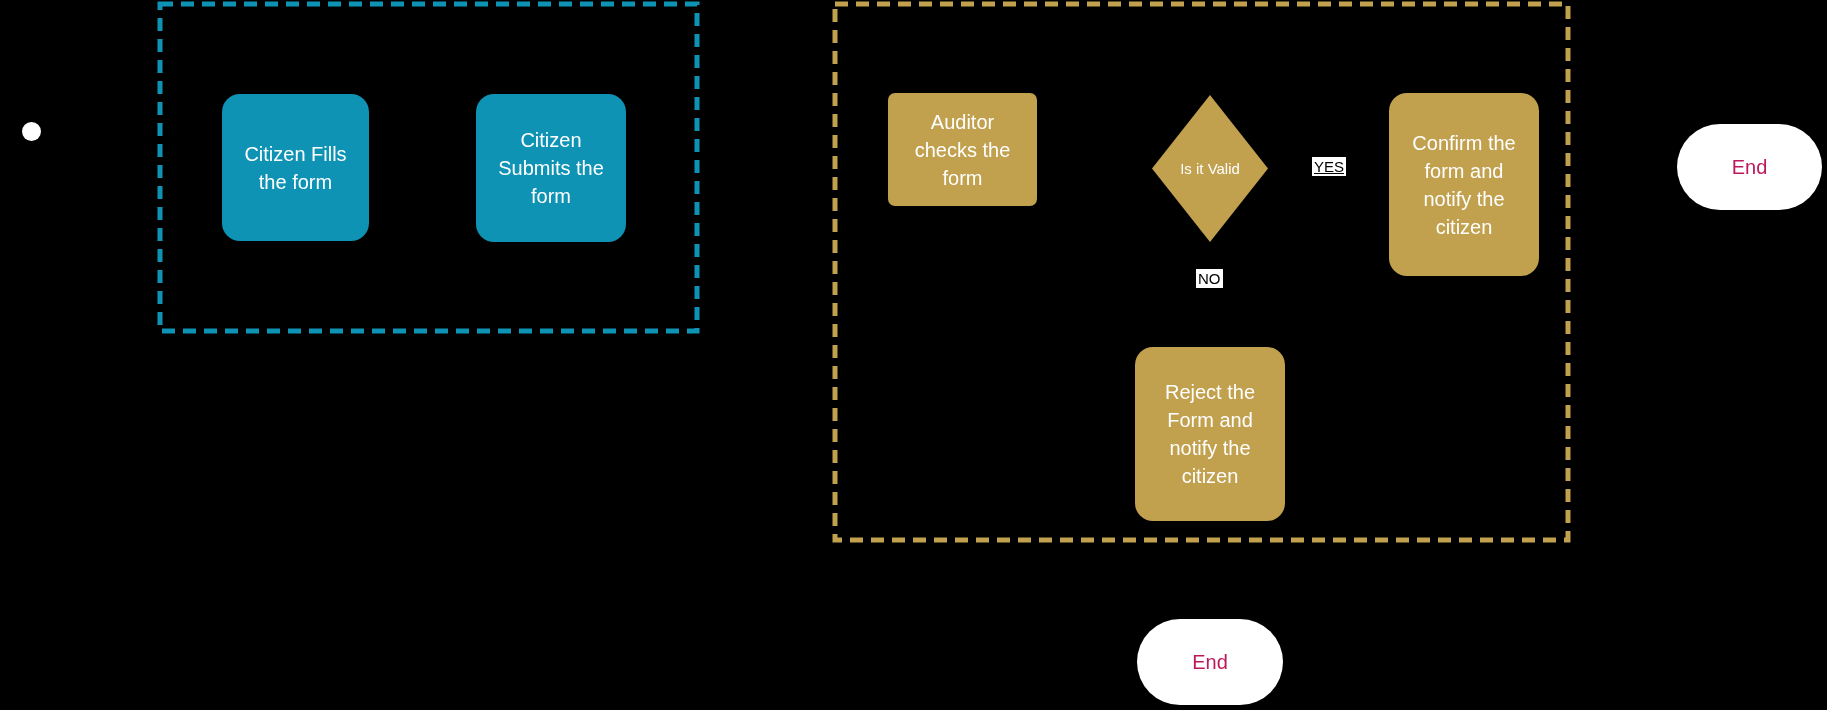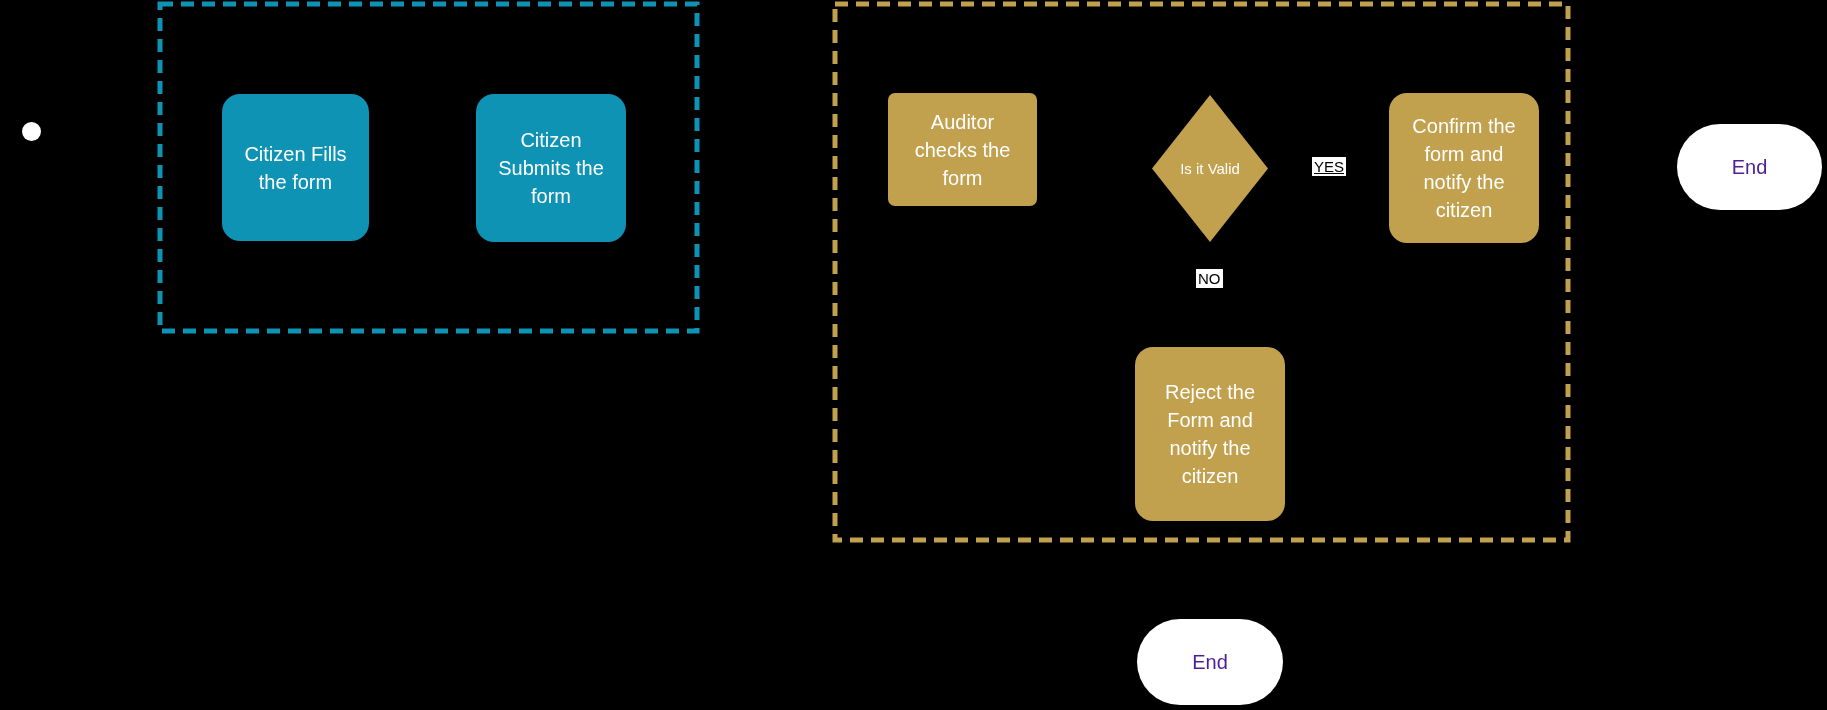--- a/index.html
+++ b/index.html
@@ -50,38 +50,38 @@
   }
   .diamond {
     background: #c1a04e;
     clip-path: polygon(50% 0%, 100% 50%, 50% 100%, 0% 50%);
     font-size: 15px;
     line-height: 18px;
     padding: 0;
   }
   .end-pill {
     background: #ffffff;
-    color: #4c1d95;
+    color: #be185d;
     border-radius: 43px;
   }
   .edge-label {
     position: absolute;
     background: #ffffff;
     color: #000000;
     font-size: 15px;
     line-height: 19px;
     font-weight: 400;
     padding: 0 2px;
   }
   
   .n-citizen-fills   { left: 222px;  top: 94px;  width: 147px; height: 147px; text-align: center; }
   .n-citizen-submits { left: 476px;  top: 94px;  width: 150px; height: 148px; }
   .n-auditor-checks  { left: 888px;  top: 93px;  width: 149px; height: 113px; border-radius: 7px; }
   .n-decision        { left: 1152px; top: 95px;  width: 116px; height: 147px; }
-  .n-confirm         { left: 1389px; top: 93px;  width: 150px; height: 150px; }
+  .n-confirm         { left: 1389px; top: 93px;  width: 150px; height: 183px; }
   .n-reject          { left: 1135px; top: 319px; width: 150px; height: 174px; margin-top: 28px; }
   .n-end-right       { left: 1677px; top: 124px; width: 145px; height: 86px; }
   .n-end-bottom      { left: 1137px; top: 619px; width: 146px; height: 86px; }
   .l-yes             { left: 1312px; top: 157px; text-decoration: underline; }
   .l-no              { left: 1196px; top: 269px; }
 </style>
 </head>
 <body>
 
 <div class="canvas">

